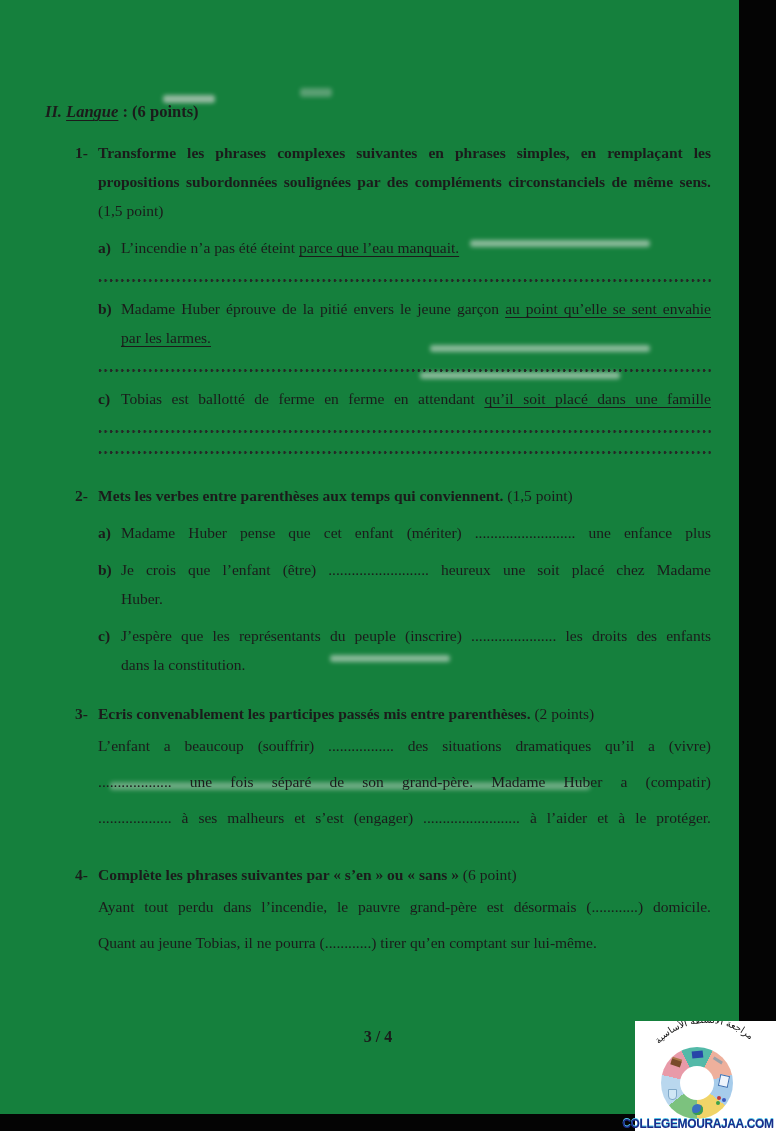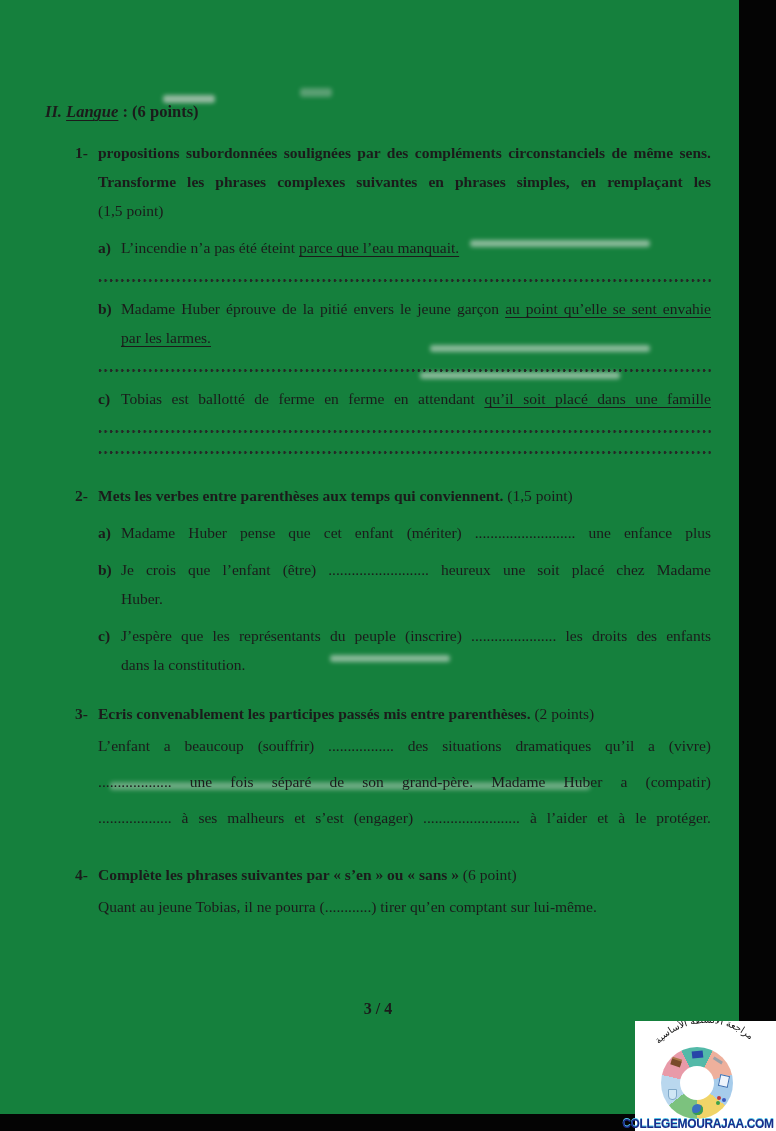--- a/index.html
+++ b/index.html
@@ -26,21 +26,21 @@
   .row.just{text-align:justify;text-align-last:justify;}
   .row.wide{line-height:36px;}
   .b{font-weight:bold;}
   .u{text-decoration:underline;text-underline-offset:3px;text-align:center;}
   .sub{display:flex;margin-top:8px;margin-bottom:3px;}
   .sublabel{width:23px;flex:0 0 23px;font-weight:bold;line-height:29px;}
   .subbody{flex:1;min-width:0;}
   .row-dots{height:5px;margin:16px 0 11px;
      background-image:radial-gradient(circle at 2px 2.5px,#262626 1.15px,transparent 1.6px);
      background-size:5.6px 5px;background-repeat:repeat-x;}
-  .footer{position:absolute;left:45px;top:1000px;width:666px;text-align:center;
+  .footer{position:absolute;left:45px;top:1028px;width:666px;text-align:center;
           font-weight:bold;font-size:16px;}
   
   .logo{position:absolute;right:0;bottom:0;width:141px;height:110px;background:#ffffff;}
   .arc-svg{position:absolute;left:0;top:0;}
   .wheel{position:absolute;left:26px;top:26px;width:72px;height:72px;border-radius:50%;
      background:conic-gradient(from -25.7deg,
         #53b9a8 0deg 51.4deg,   
         #eeb09c 51.4deg 102.8deg, 
         #a6cceb 102.8deg 154.3deg, 
         #f0d468 154.3deg 205.7deg, 
@@ -78,22 +78,22 @@
   <div class="ghost" style="left:110px;top:782px;width:480px;height:8px;opacity:.4;"></div>
 
   <div class="doc">
     <div class="heading">
       <span class="hnum">II. </span><span class="htitle">Langue</span><span class="hsuffix"> : (6 points)</span>
     </div>
     <div id="questions">
         <div class="question">
           <div class="qnum">1-</div>
           <div class="qbody">
+            <div class="row just"><span class="b">Transforme les phrases complexes suivantes en phrases simples, en remplaçant les</span></div>
             <div class="row just"><span class="b">propositions subordonnées soulignées par des compléments circonstanciels de même sens.</span></div>
-            <div class="row just"><span class="b">Transforme les phrases complexes suivantes en phrases simples, en remplaçant les</span></div>
             <div class="row"><span>(1,5 point)</span></div>
             <div class="sub">
               <div class="sublabel">a)</div>
               <div class="subbody">
                 <div class="row"><span>L’incendie n’a pas été éteint </span><span class="u">parce que l’eau manquait.</span></div>
               </div>
             </div>
             <div class="row-dots"></div>
             <div class="sub">
               <div class="sublabel">b)</div>
@@ -145,20 +145,21 @@
             <div class="row"><span class="b">Ecris convenablement les participes passés mis entre parenthèses.</span><span> (2 points)</span></div>
             <div class="row just wide"><span>L’enfant a beaucoup (souffrir) ................. des situations dramatiques qu’il a (vivre)</span></div>
             <div class="row just wide"><span>................... une fois séparé de son grand-père. Madame Huber a (compatir)</span></div>
             <div class="row just wide"><span>................... à ses malheurs et s’est (engager) ......................... à l’aider et à le protéger.</span></div>
           </div>
         </div>
         <div class="question">
           <div class="qnum">4-</div>
           <div class="qbody">
             <div class="row"><span class="b">Complète les phrases suivantes par « s’en » ou  « sans »</span><span> (6 point)</span></div>
+            <div class="row just wide"><span>Ayant tout perdu dans l’incendie, le pauvre grand-père est désormais (............) domicile.</span></div>
             <div class="row wide"><span>Quant au jeune Tobias, il ne pourra (............) tirer qu’en comptant sur lui-même.</span></div>
           </div>
         </div>
       </div>
   </div>
 
   <div class="footer">3 / 4</div>
 
   <div class="strip-right"></div>
   <div class="strip-bottom"></div>

